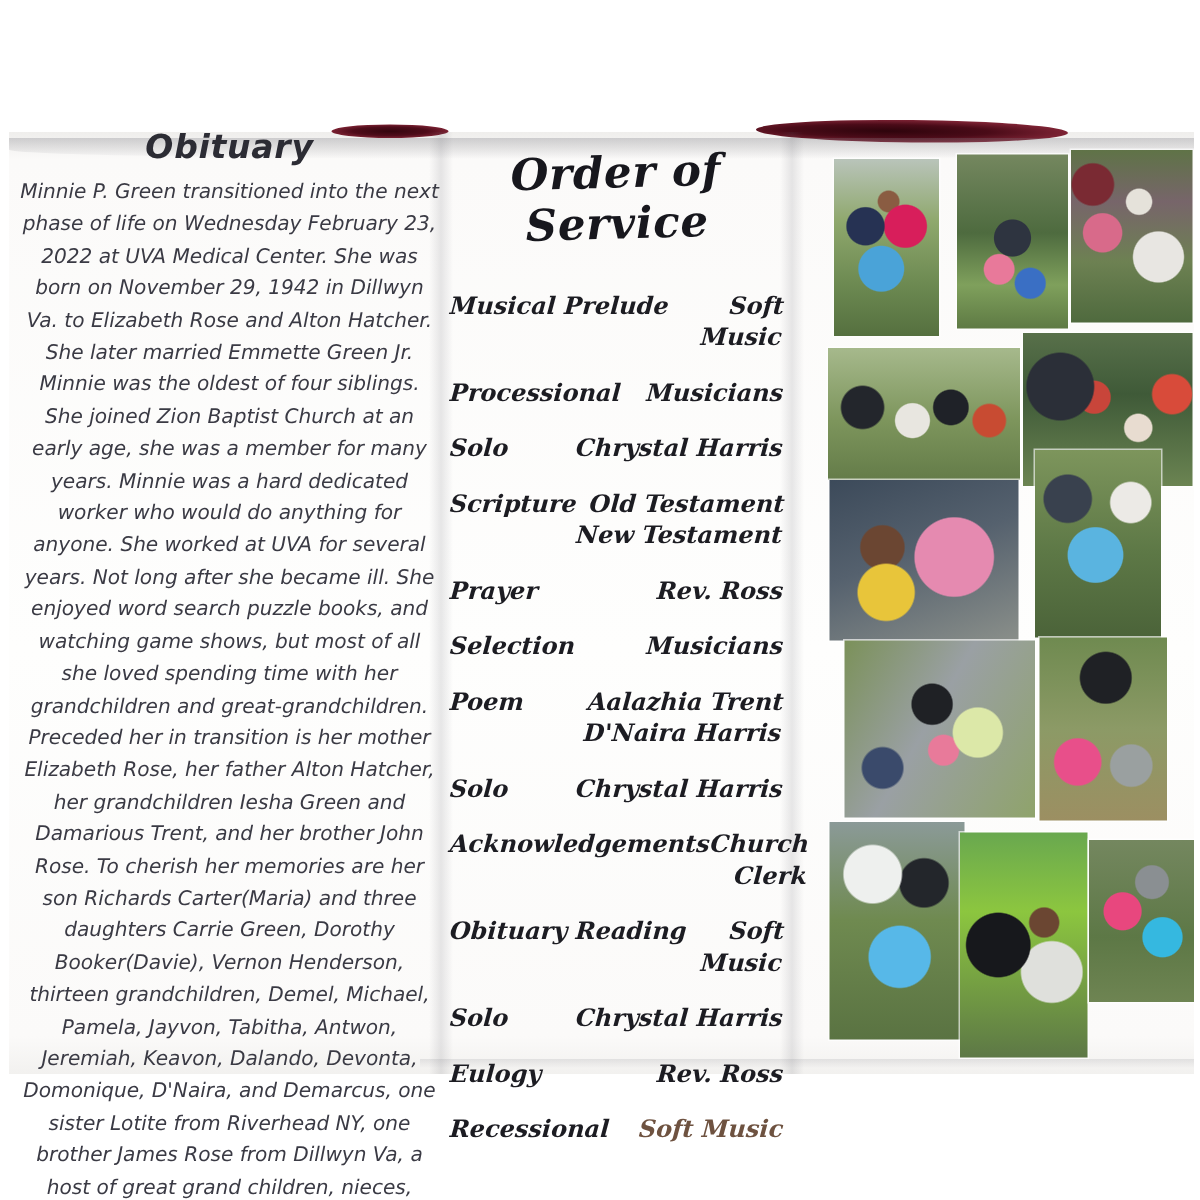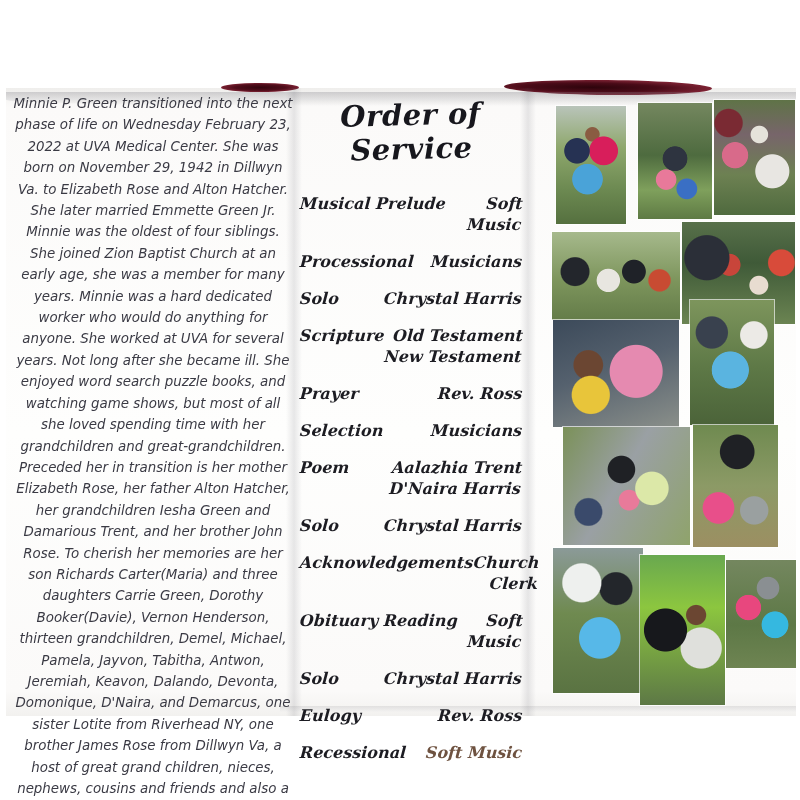--- a/index.html
+++ b/index.html
@@ -122,20 +122,21 @@
   <div class="sheet"></div>
 
   <div class="sliver s1"></div>
   <div class="sliver s2"></div>
   <div class="top-edge-shadow"></div>
   <div class="bottom-edge-shadow"></div>
   <div class="fold f1"></div>
   <div class="fold f2"></div>
 
   <div class="left-page">
+    <div class="obit-title">Obituary</div>
     <div class="obit-body">Minnie P. Green transitioned into the next phase of life on Wednesday February 23, 2022 at UVA Medical Center. She was born on November 29, 1942 in Dillwyn Va. to Elizabeth Rose and Alton Hatcher. She later married Emmette Green Jr. Minnie was the oldest of four siblings. She joined Zion Baptist Church at an early age, she was a member for many years. Minnie was a hard dedicated worker who would do anything for anyone. She worked at UVA for several years. Not long after she became ill. She enjoyed word search puzzle books, and watching game shows, but most of all she loved spending time with her grandchildren and great-grandchildren. Preceded her in transition is her mother Elizabeth Rose, her father Alton Hatcher, her grandchildren Iesha Green and Damarious Trent, and her brother John Rose. To cherish her memories are her son Richards Carter(Maria) and three daughters Carrie Green, Dorothy Booker(Davie), Vernon Henderson, thirteen grandchildren, Demel, Michael, Pamela, Jayvon, Tabitha, Antwon, Jeremiah, Keavon, Dalando, Devonta, Domonique, D'Naira, and Demarcus, one sister Lotite from Riverhead NY, one brother James Rose from Dillwyn Va, a host of great grand children, nieces, nephews, cousins and friends and also a devoted cousin Florence Nikki White.</div>
   </div>
 
   <div class="center-page">
     <div class="oos-title">Order of Service</div>
     <div class="oos-list">
 
       <div class="oos-row">
         <span class="oos-label">Musical Prelude</span>
         <span class="oos-value">Soft Music</span>

